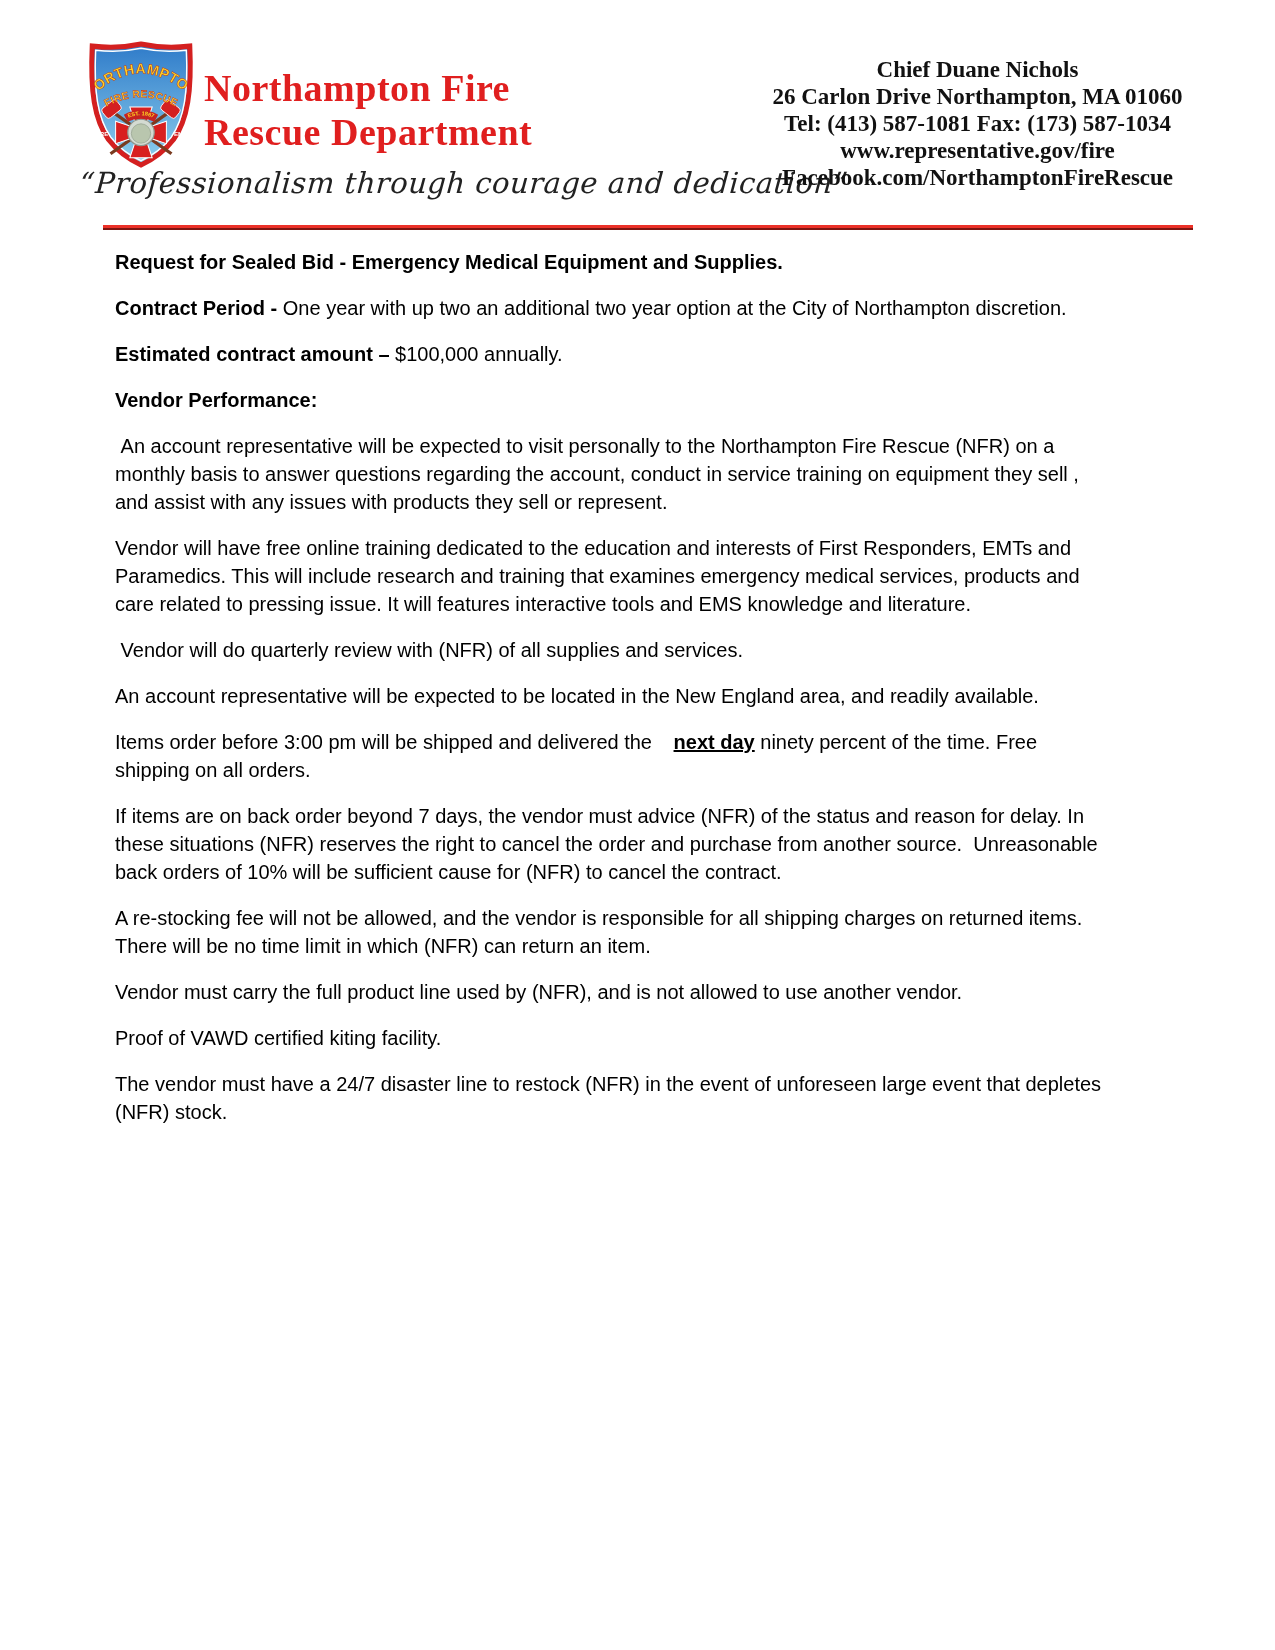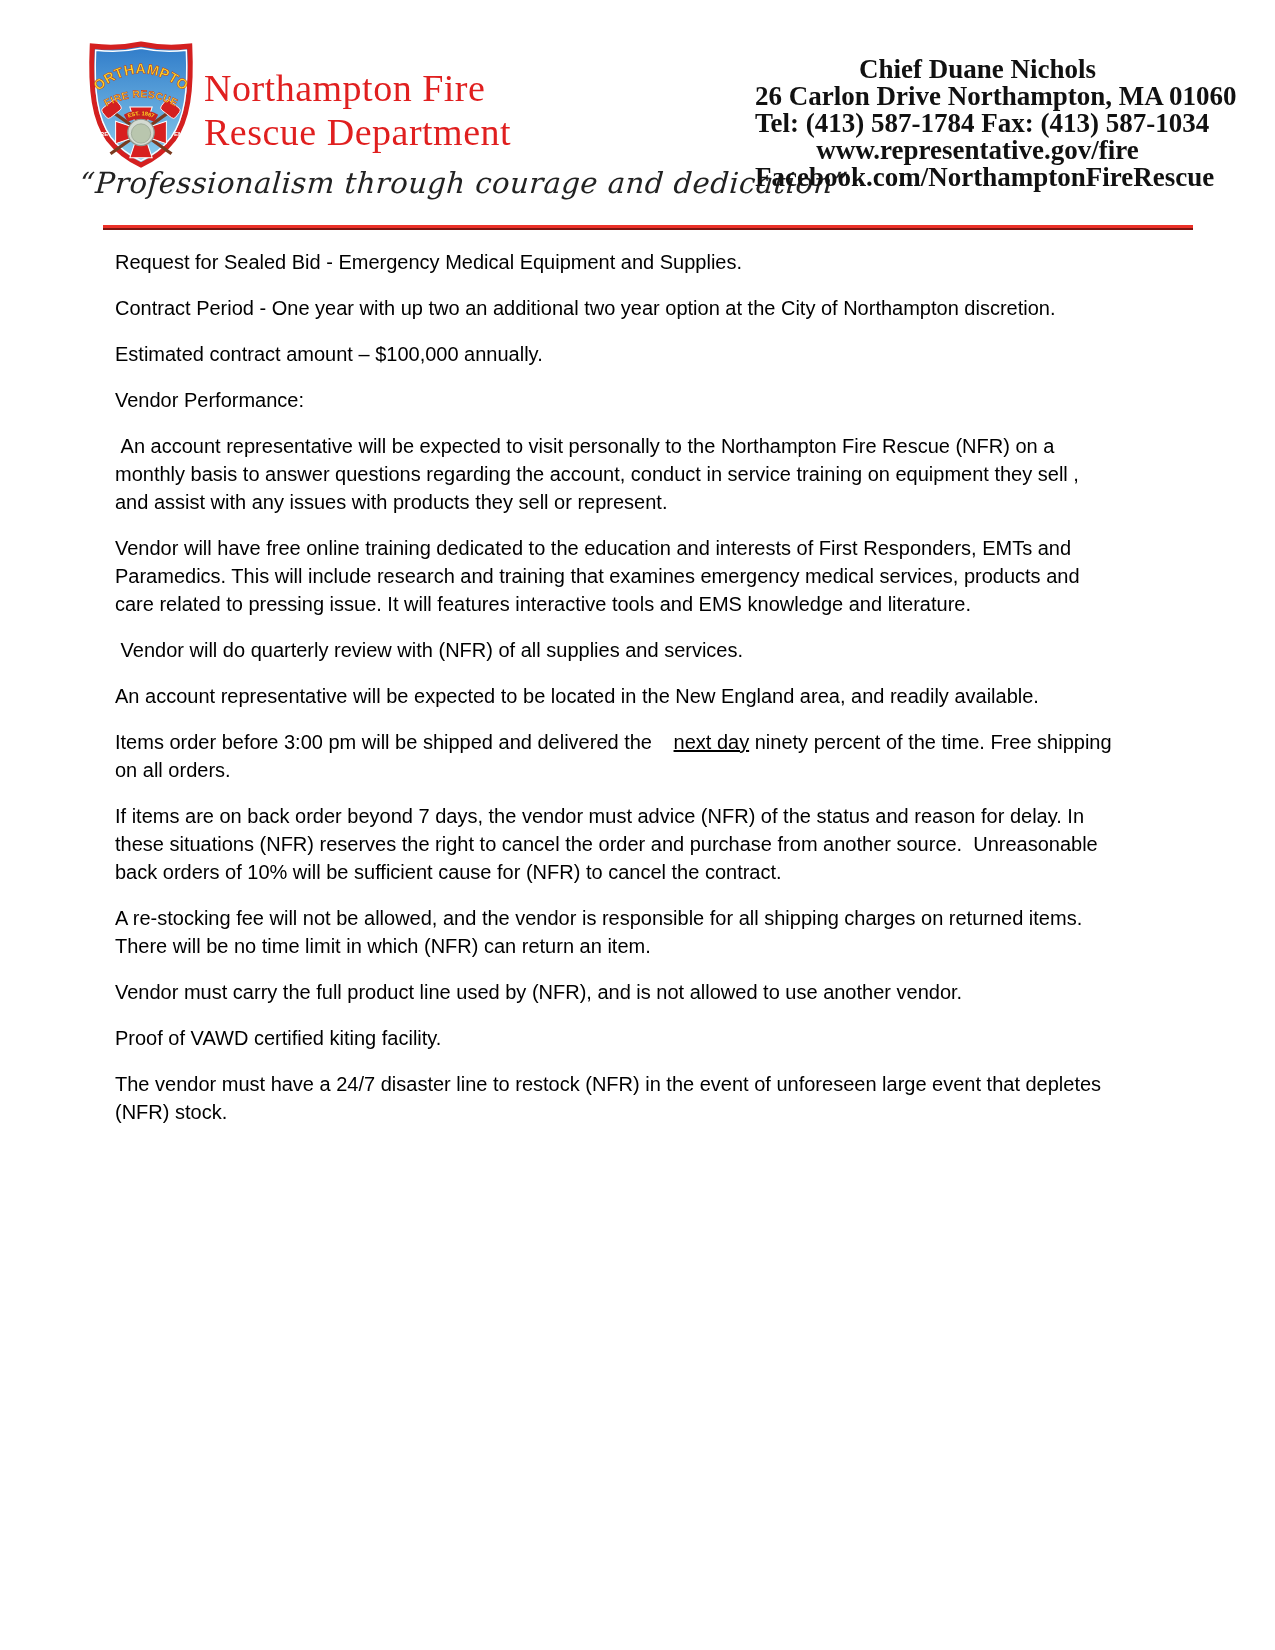--- a/index.html
+++ b/index.html
@@ -21,21 +21,21 @@
     left: 84px;
     top: 38px;
     width: 114px;
     height: 130px;
   }
   .org-name {
     position: absolute;
     left: 204px;
     top: 66px;
     font-family: "Liberation Serif", serif;
-    font-weight: normal;
+    font-weight: bold;
     font-size: 38px;
     line-height: 44px;
     color: #e01f1f;
     letter-spacing: 0.5px;
     white-space: nowrap;
   }
   .tagline {
     position: absolute;
     left: 80px;
     top: 166px;
@@ -49,21 +49,21 @@
     transform: skewX(-4deg);
   }
   .contact-block {
     position: absolute;
     left: 755px;
     top: 56px;
     width: 445px;
     text-align: center;
     font-family: "Liberation Serif", serif;
     font-weight: bold;
-    font-size: 27px;
+    font-size: 23px;
     line-height: 27px;
     color: #111111;
   }
   .contact-line { white-space: nowrap; }
 
   .red-rule {
     position: absolute;
     left: 103px;
     top: 225px;
     width: 1090px;
@@ -77,21 +77,21 @@
     position: absolute;
     left: 115px;
     top: 248px;
     width: 1002px;
     font-size: 20px;
     line-height: 28px;
     color: #000000;
   }
   .para { margin-bottom: 18px; }
   .para span { white-space: pre-wrap; }
-  .b { font-weight: normal; }
+  .b { font-weight: bold; }
   .u { text-decoration: underline; padding-left: 16px; }
 </style>
 </head>
 <body>
 
 <div class="page">
 
   <div class="logo-wrap">
     <svg width="114" height="130" viewBox="0 0 112 128">
       <defs>
@@ -145,21 +145,21 @@
   <div class="org-name">
     <div>Northampton Fire</div>
     <div>Rescue Department</div>
   </div>
 
   <div class="tagline">“Professionalism through courage and dedication”</div>
 
   <div class="contact-block">
     <div class="contact-line">Chief Duane Nichols</div>
     <div class="contact-line">26 Carlon Drive Northampton, MA 01060</div>
-    <div class="contact-line">Tel: (413) 587-1784  Fax: (413) 587-1034</div>
+    <div class="contact-line">Tel: (413) 587-1081  Fax: (173) 587-1034</div>
     <div class="contact-line">www.representative.gov/fire</div>
     <div class="contact-line">Facebook.com/NorthamptonFireRescue</div>
   </div>
 
   <div class="red-rule"></div>
 
   <div class="doc-body">
 
     <p class="para">
       <span class="b">Request for Sealed Bid - Emergency Medical Equipment and Supplies.</span>

